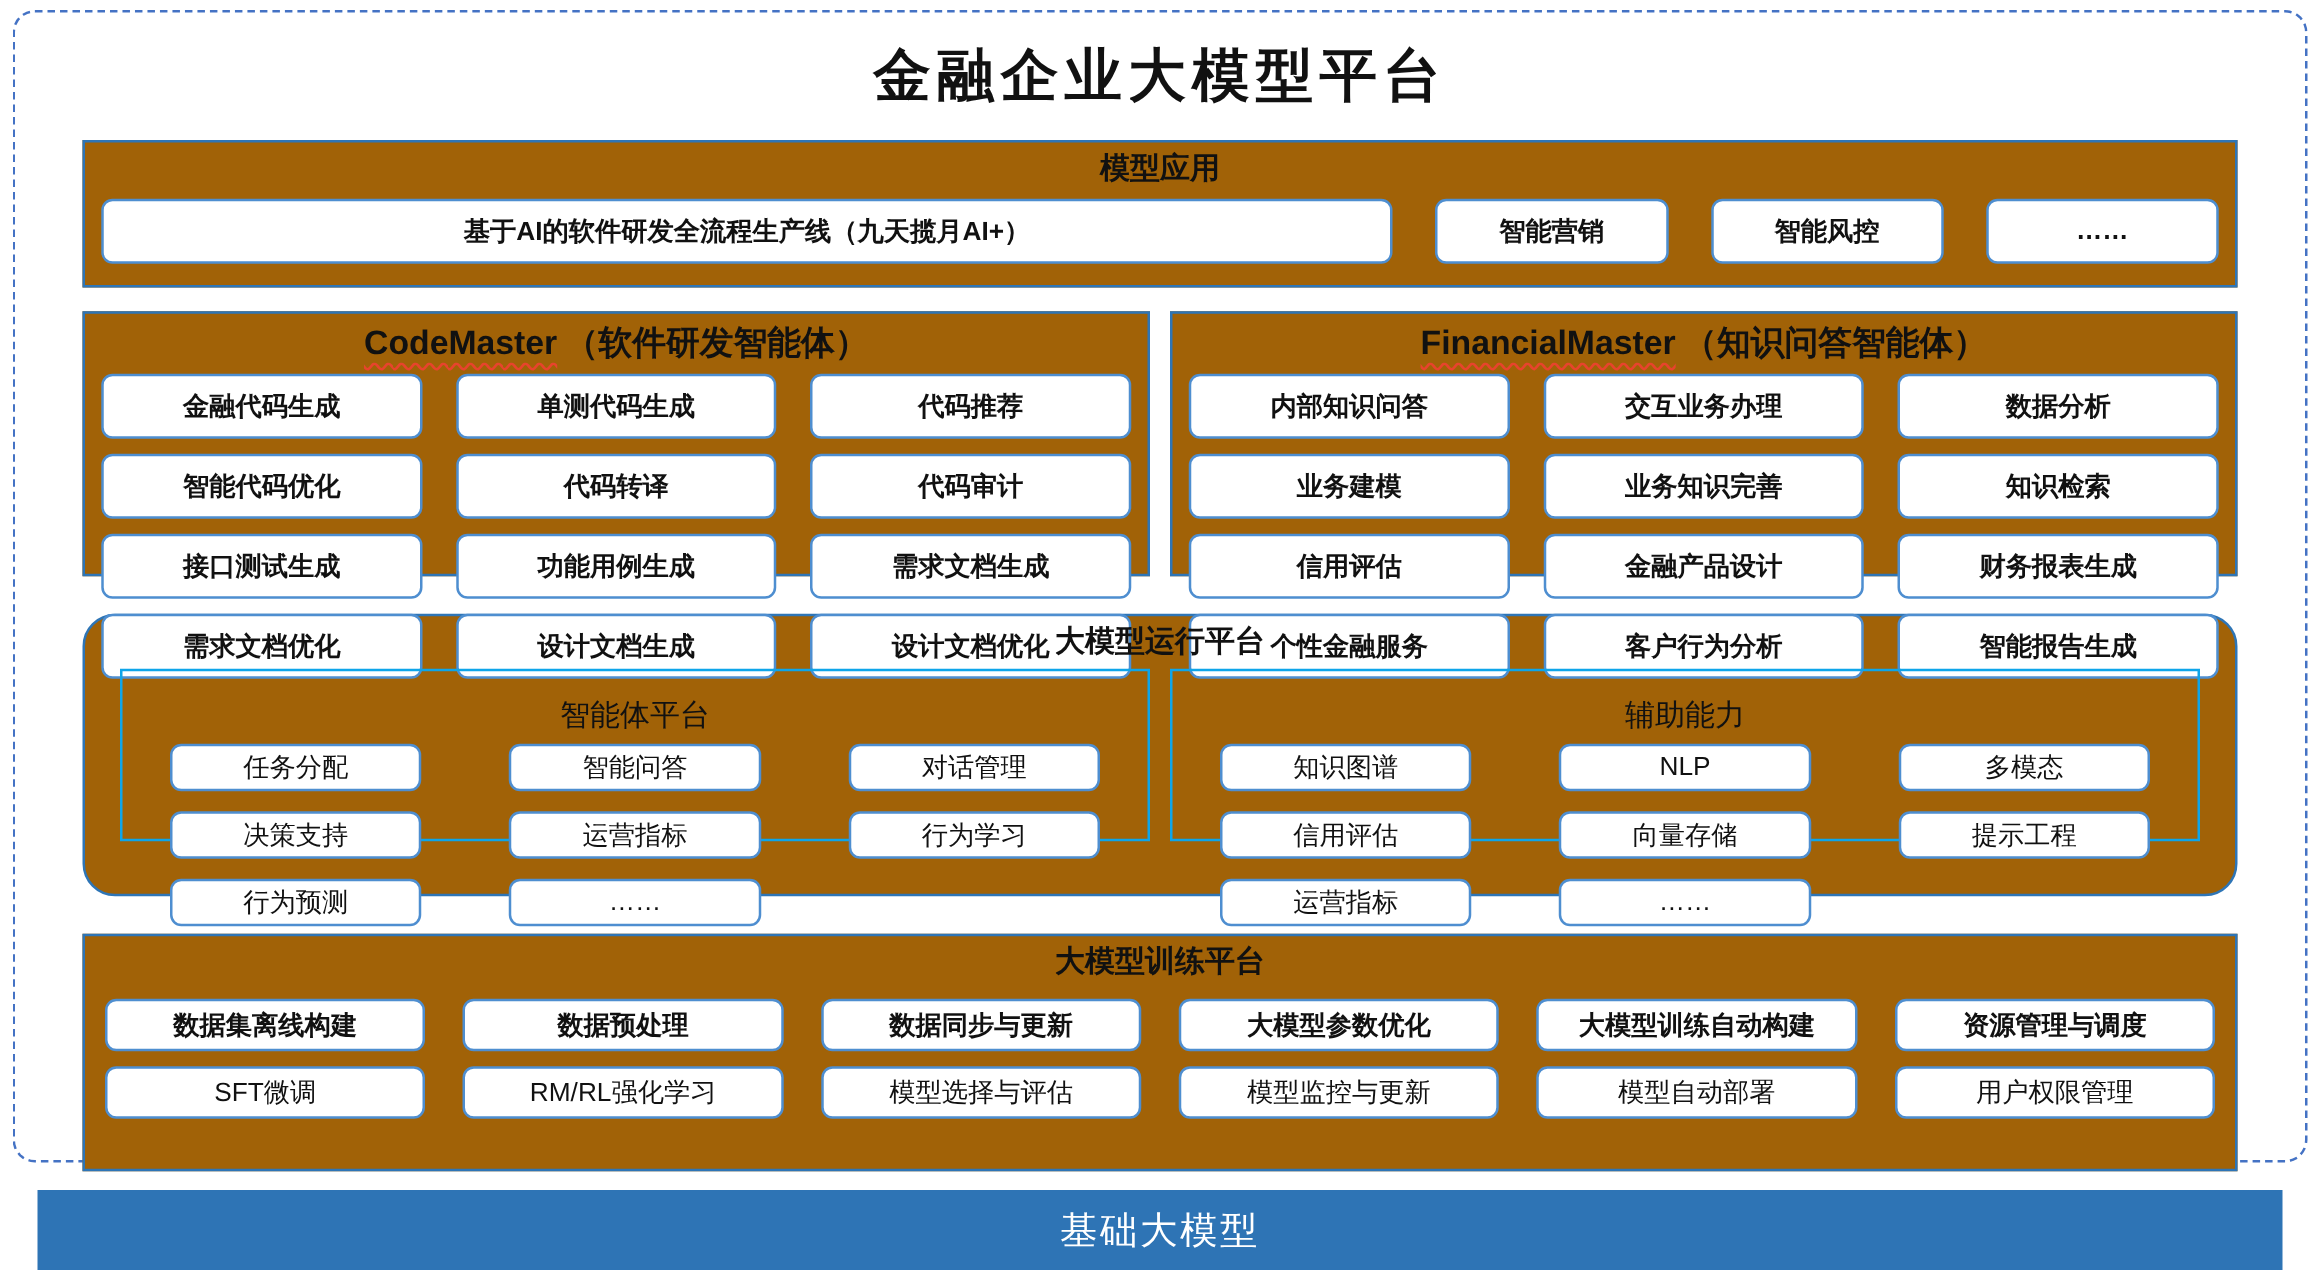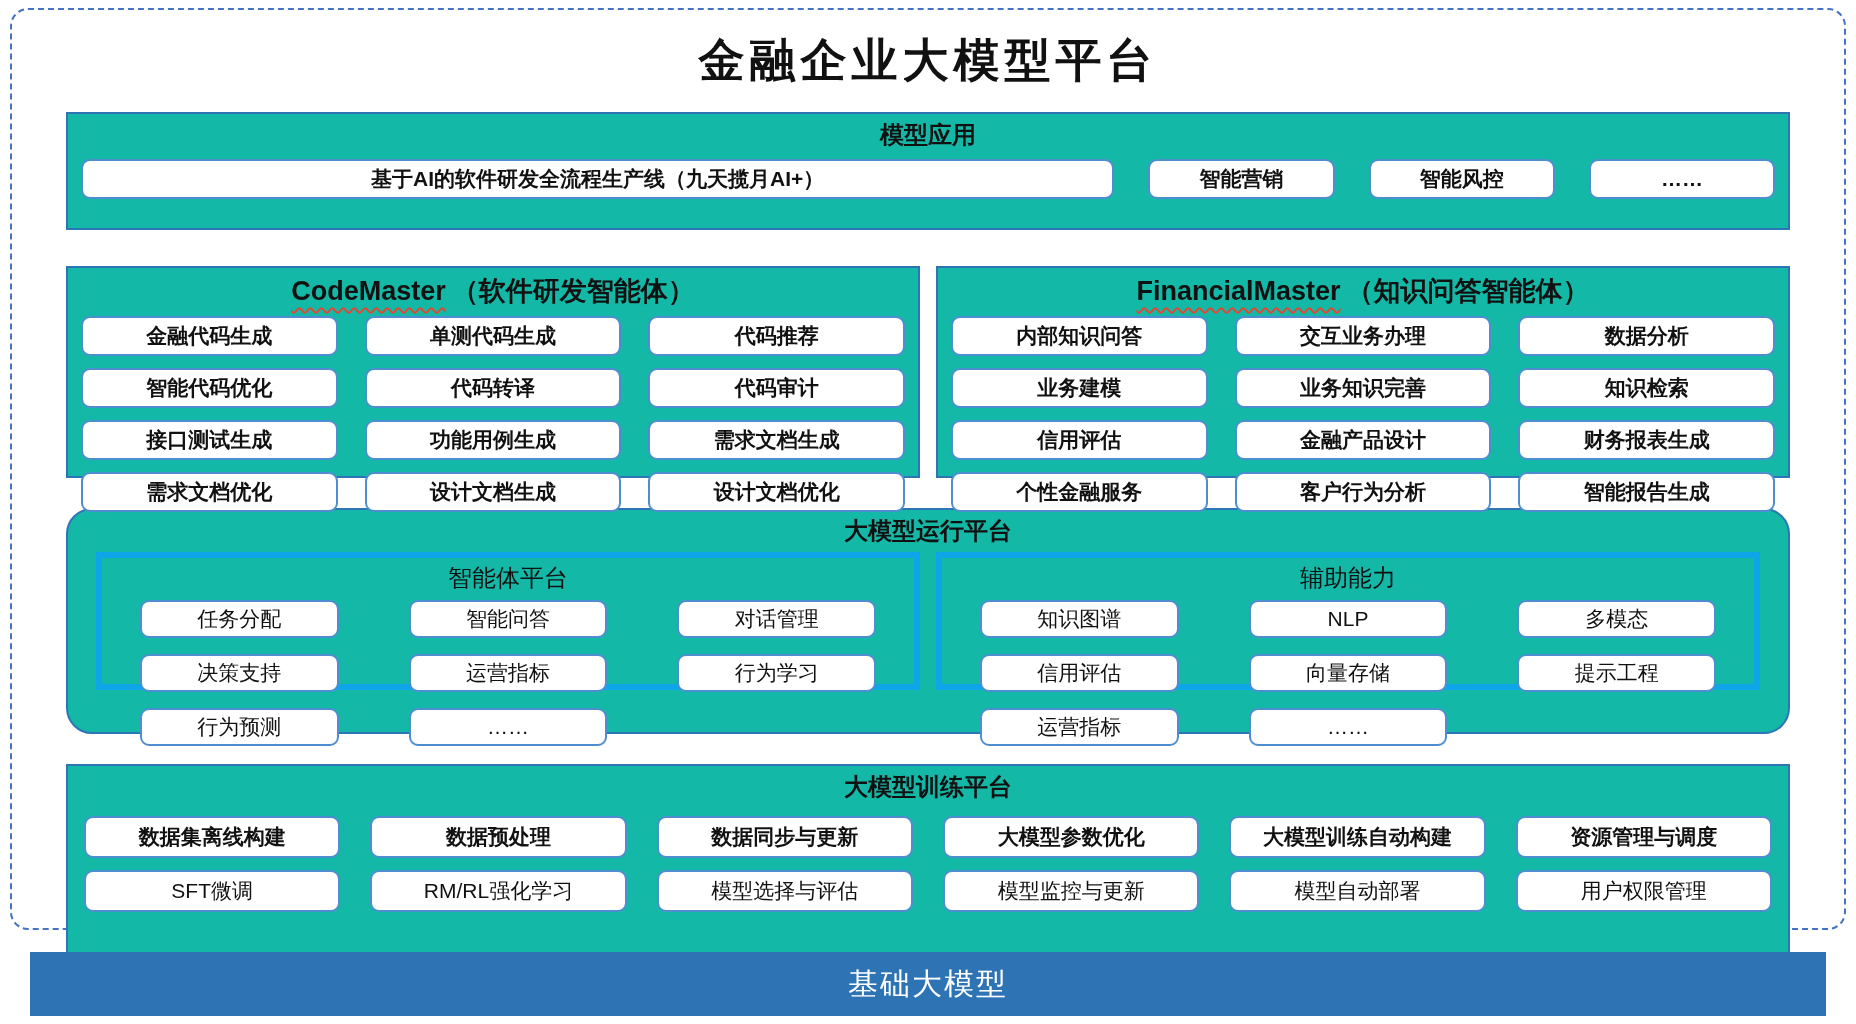--- a/index.html
+++ b/index.html
@@ -22,64 +22,64 @@
   .main-title {
     text-align:center;
     font-family:"DejaVu Serif","Liberation Serif",serif;
     font-weight:bold;
     font-size:46px;
     letter-spacing:5px;
     margin:20px 0 20px 0;
   }
   .panel {
     border:2px solid #2E75B6;
-    background:#14b8a6;
+    background:#a16207;
   }
   .panel-title {
     text-align:center;
     font-weight:bold;
     font-size:24px;
     line-height:30px;
   }
   .chip {
     border:2px solid #4E8ED0;
     border-radius:9px;
-    height:40px;
+    height:52px;
     display:flex; align-items:center; justify-content:center;
     font-size:21px;
     white-space:nowrap;
     overflow:hidden;
     background:#fff;
   }
   .bold { font-weight:bold; }
 
   
   .sec-apps { height:118px; padding-top:6px; }
   .apps-row { display:flex; gap:34px; padding:0 13px; margin-top:9px; }
   .apps-row .pipeline { flex:0 0 61%; }
   .apps-row .chip.small { flex:1; }
 
   
-  .agents-cols { display:flex; gap:16px; margin-top:36px; }
+  .agents-cols { display:flex; gap:16px; margin-top:19px; }
   .agent-panel { flex:1; height:212px; padding:6px 13px 14px 13px; }
   .agent-title { font-size:27px; line-height:34px; }
   .agent-title .en {
     text-decoration:underline;
     text-decoration-style:wavy;
     text-decoration-color:#E8432D;
     text-decoration-thickness:2px;
     text-underline-offset:7px;
     margin-right:6px;
   }
   .grid4 { display:grid; grid-template-columns:repeat(3,1fr); gap:12px 27px; margin-top:8px; }
 
   
   .sec-runtime { margin-top:30px; height:226px; padding:6px 28px 14px 28px;border-radius:26px; }
   .runtime-cols { display:flex; gap:16px; margin-top:6px; }
-  .subpanel { flex:1; border:6px solid #0ea5e9; padding:4px 38px 14px 38px; height:138px; }
+  .subpanel { flex:1; border:2px solid #0ea5e9; padding:20px 38px 14px 38px; height:138px; }
   .sub-title { text-align:center; font-size:24px; font-weight:normal; line-height:32px; }
   .grid4.loose { gap:16px 70px; margin-top:6px; }
   .grid4.loose .chip { height:38px; font-weight:normal; }
 
   
   .sec-training { margin-top:30px; height:190px; padding:8px 16px 18px 16px; }
   .grid6 { display:grid; grid-template-columns:repeat(6,1fr); gap:18px 30px; margin-top:12px; }
   .grid6 .chip { height:42px; }
   .grid6.row2 .chip { font-weight:normal; }
 

